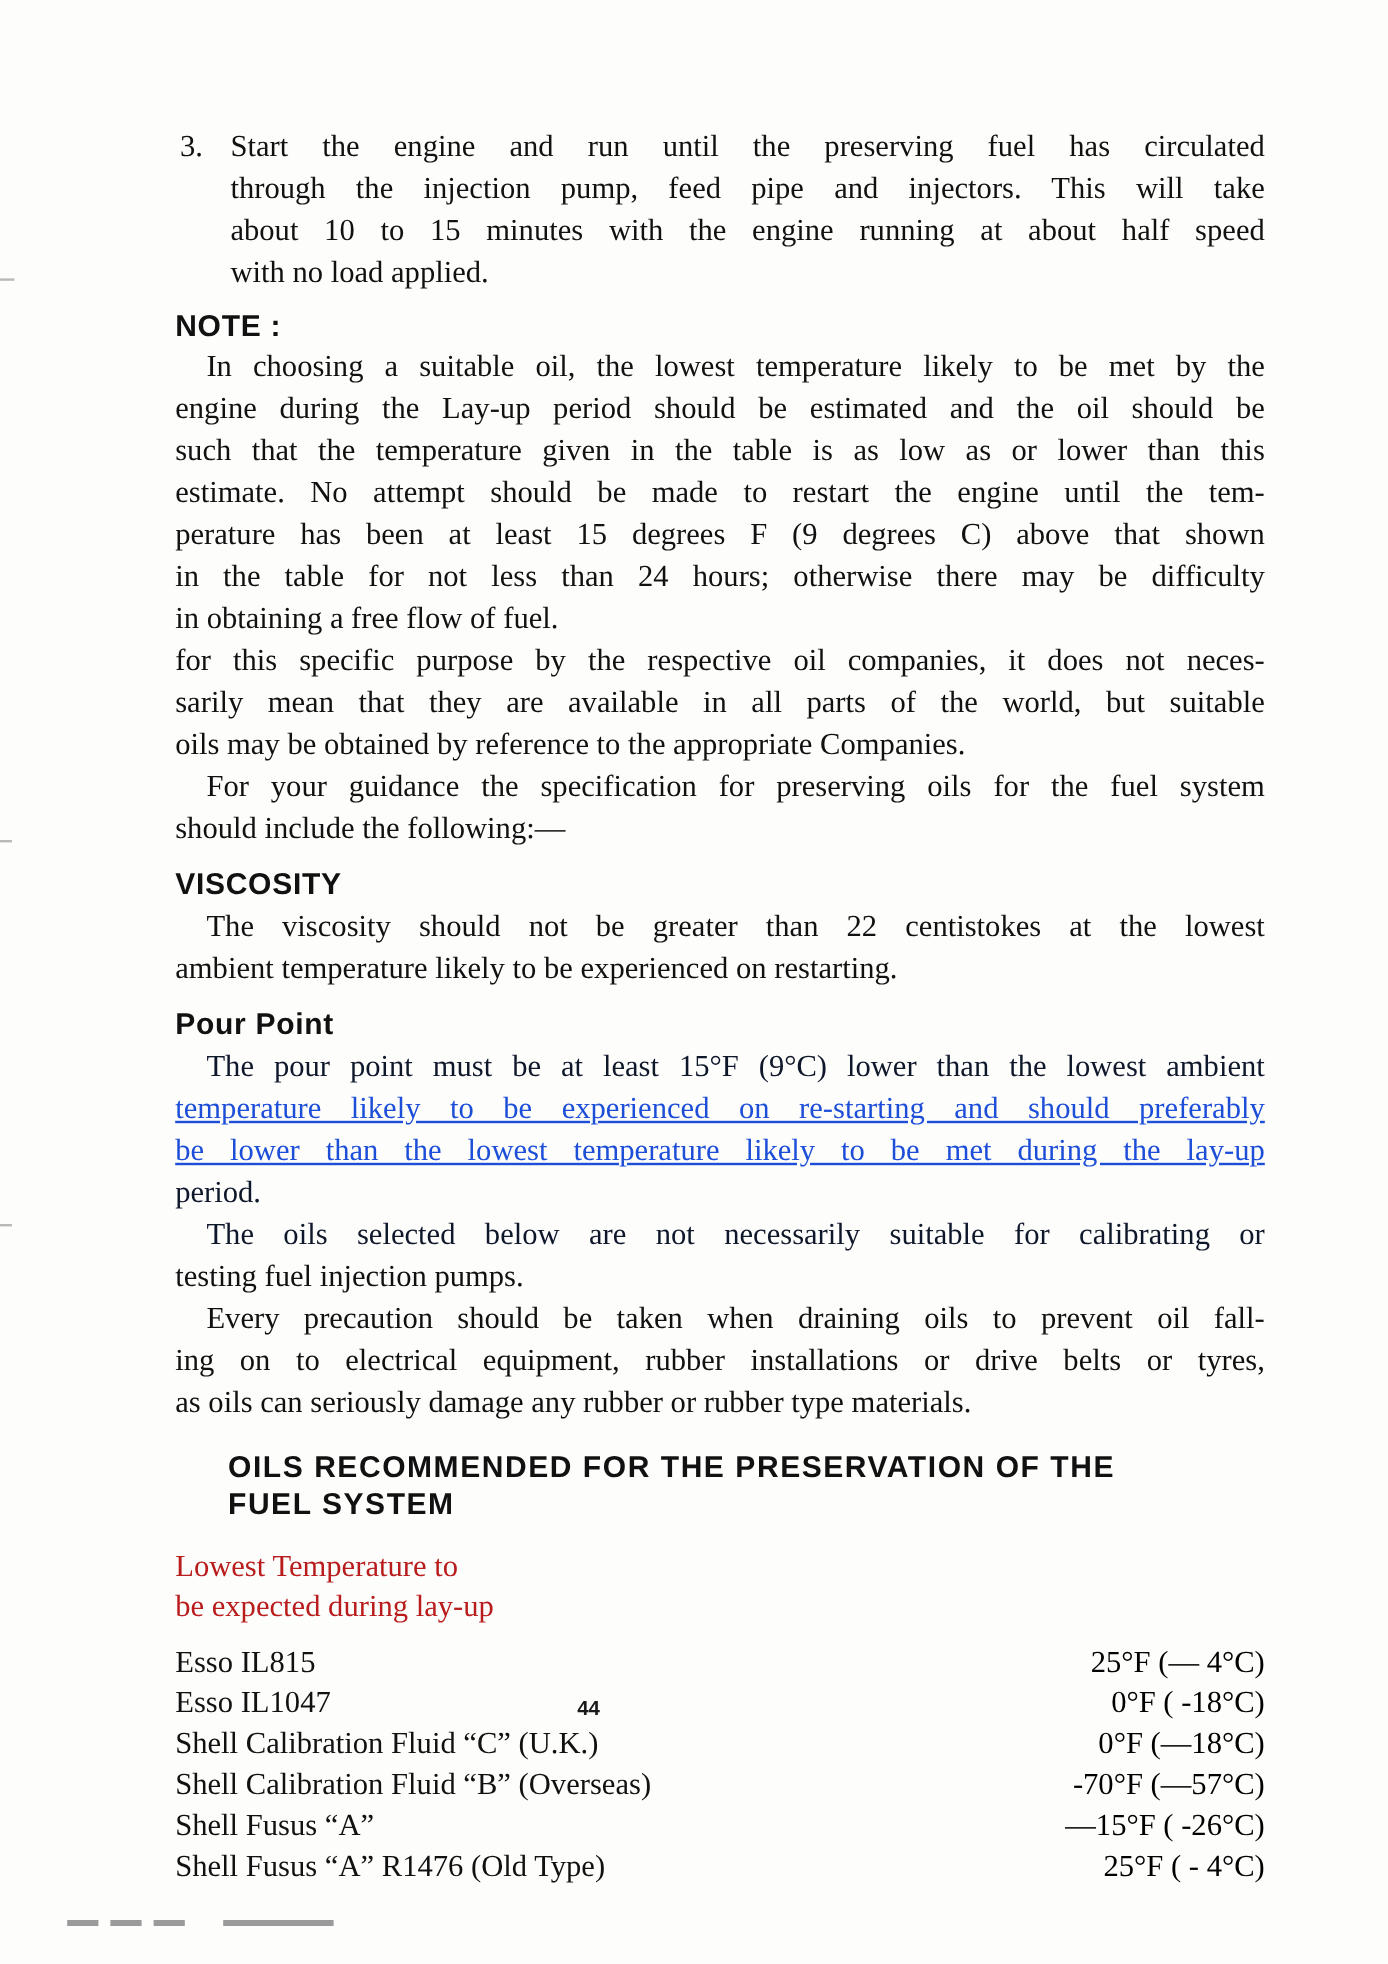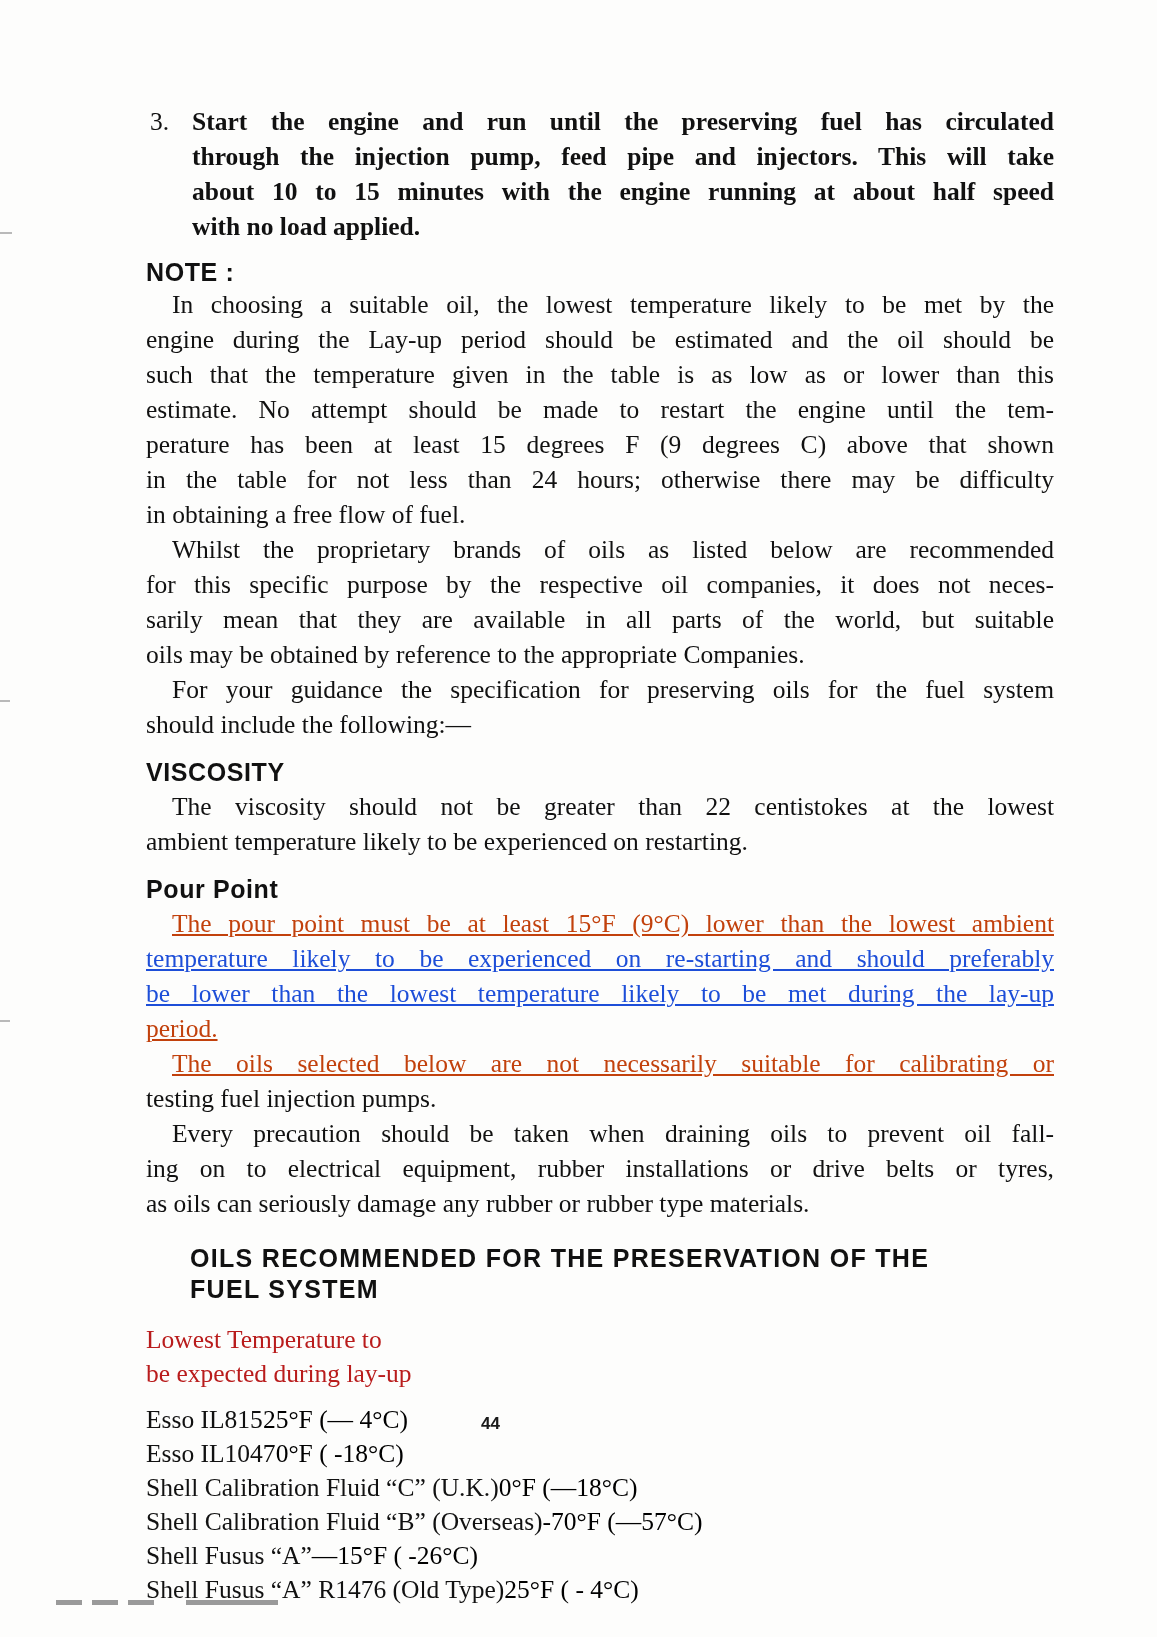--- a/index.html
+++ b/index.html
@@ -43,21 +43,20 @@
     width: 46px;
     flex: 0 0 46px;
     text-align: left;
     padding-left: 4px;
     box-sizing: border-box;
   }
   .step-body {
     flex: 1 1 auto;
     text-align: justify;
     text-justify: inter-word;
-    font-weight: bold;
   }
   .step-body .lastline {
     text-align: left;
   }
 
   
   .h-bold {
     font-family: "Liberation Sans", "DejaVu Sans", sans-serif;
     font-weight: bold;
     font-size: 25px;
@@ -90,40 +89,41 @@
     display: block;
     text-align: justify;
     text-align-last: justify;
     white-space: nowrap;
   }
   .para .ln.last {
     text-align-last: left;
   }
 
   
-  .fade1 { color: #c2410c; text-decoration: underline; }
+  .fade1 { color: #0f172a; }
   .fade2 { color: #1d4ed8; text-decoration: underline; }
 
   
   .table-block {
     margin-top: 18px;
     font-size: 25.5px;
     line-height: 34px;
   }
   .tbl-head {
     text-align: left;
     color: #b91c1c;
     font-family: Liberation Serif, serif;
   }
   .tbl-head div { white-space: nowrap; }
   .tbl-rows {
     margin-top: 12px;
   }
   .tbl-row {
     display: flex;
+    justify-content: space-between;
     align-items: baseline;
     white-space: nowrap;
   }
   .tbl-name { text-align: left; }
   .tbl-temp { text-align: right; color: #000000; }
 
   
   .page-number {
     position: absolute;
     left: 0;
@@ -181,21 +181,20 @@
       <span class="ln" style="text-indent:26px;">In choosing a suitable oil, the lowest temperature likely to be met by the</span>
       <span class="ln">engine during the Lay-up period should be estimated and the oil should be</span>
       <span class="ln">such that the temperature given in the table is as low as or lower than this</span>
       <span class="ln">estimate. No attempt should be made to restart the engine until the tem-</span>
       <span class="ln">perature has been at least 15 degrees F (9 degrees C) above that shown</span>
       <span class="ln">in the table for not less than 24 hours; otherwise there may be difficulty</span>
       <span class="ln last">in obtaining a free flow of fuel.</span>
     </div>
 
     <div class="para">
-      <span class="ln" style="text-indent:26px;">Whilst the proprietary brands of oils as listed below are recommended</span>
       <span class="ln">for this specific purpose by the respective oil companies, it does not neces-</span>
       <span class="ln">sarily mean that they are available in all parts of the world, but suitable</span>
       <span class="ln last">oils may be obtained by reference to the appropriate Companies.</span>
     </div>
 
     <div class="para">
       <span class="ln" style="text-indent:26px;">For your guidance the specification for preserving oils for the fuel system</span>
       <span class="ln last">should include the following:—</span>
     </div>
 

